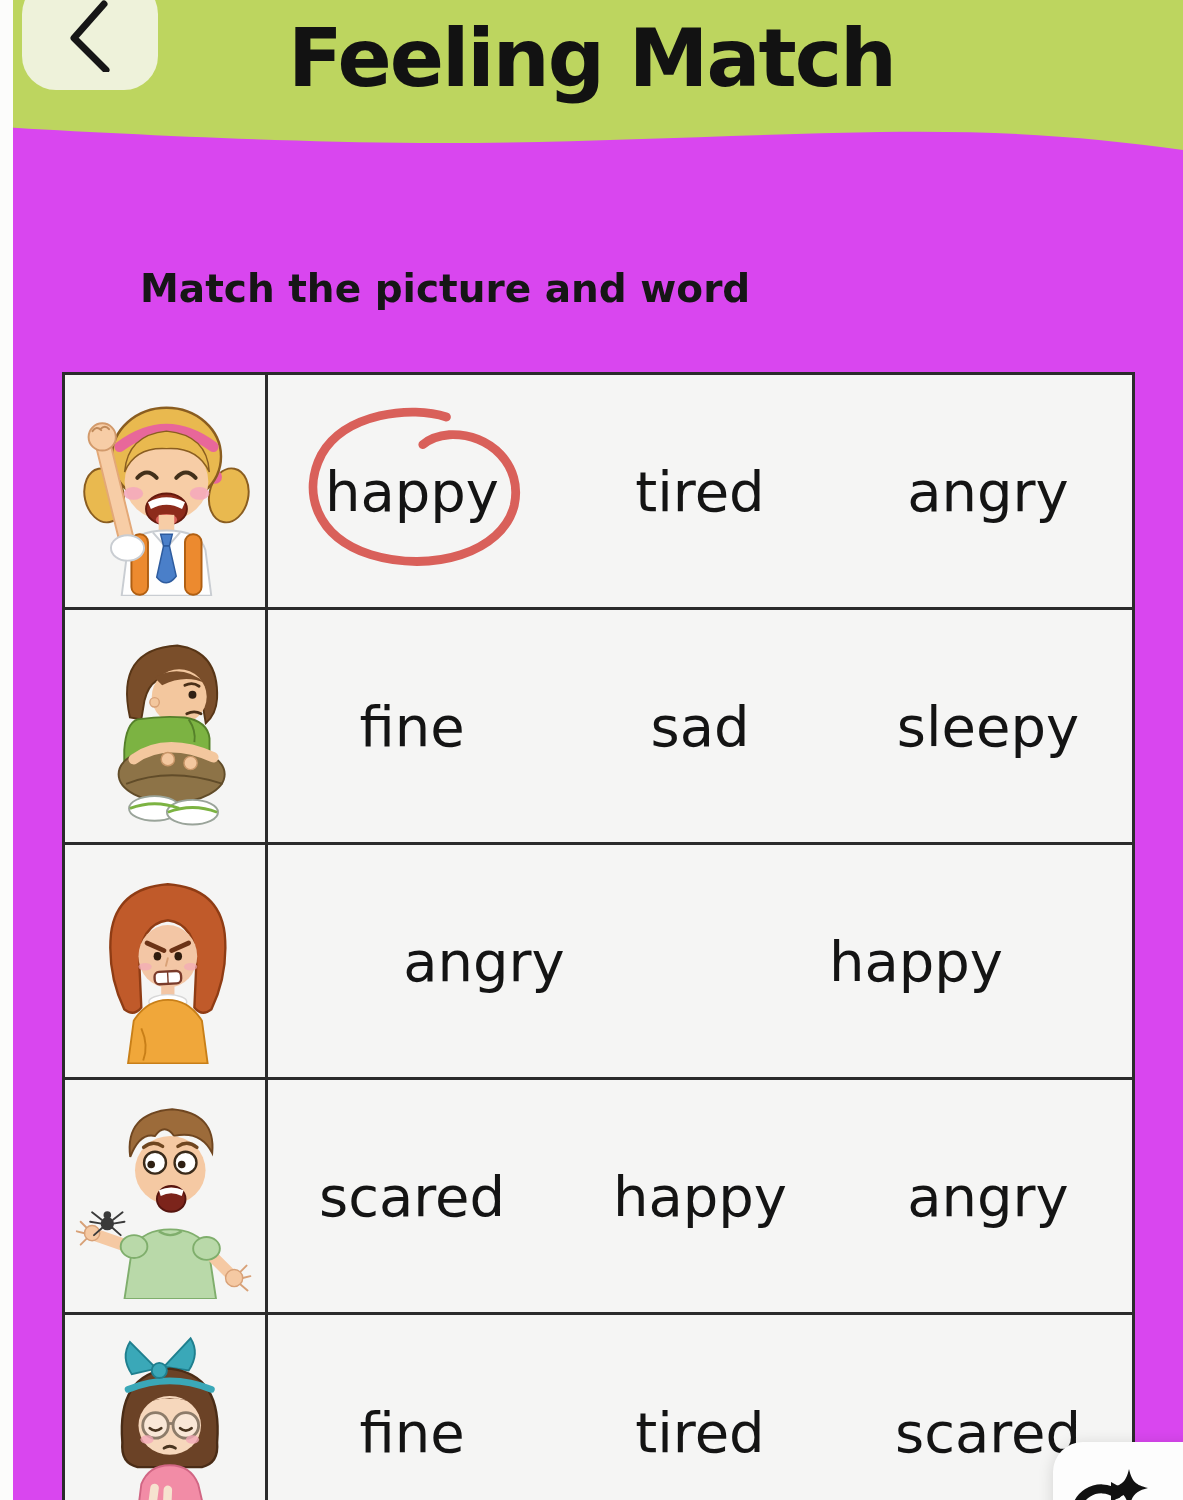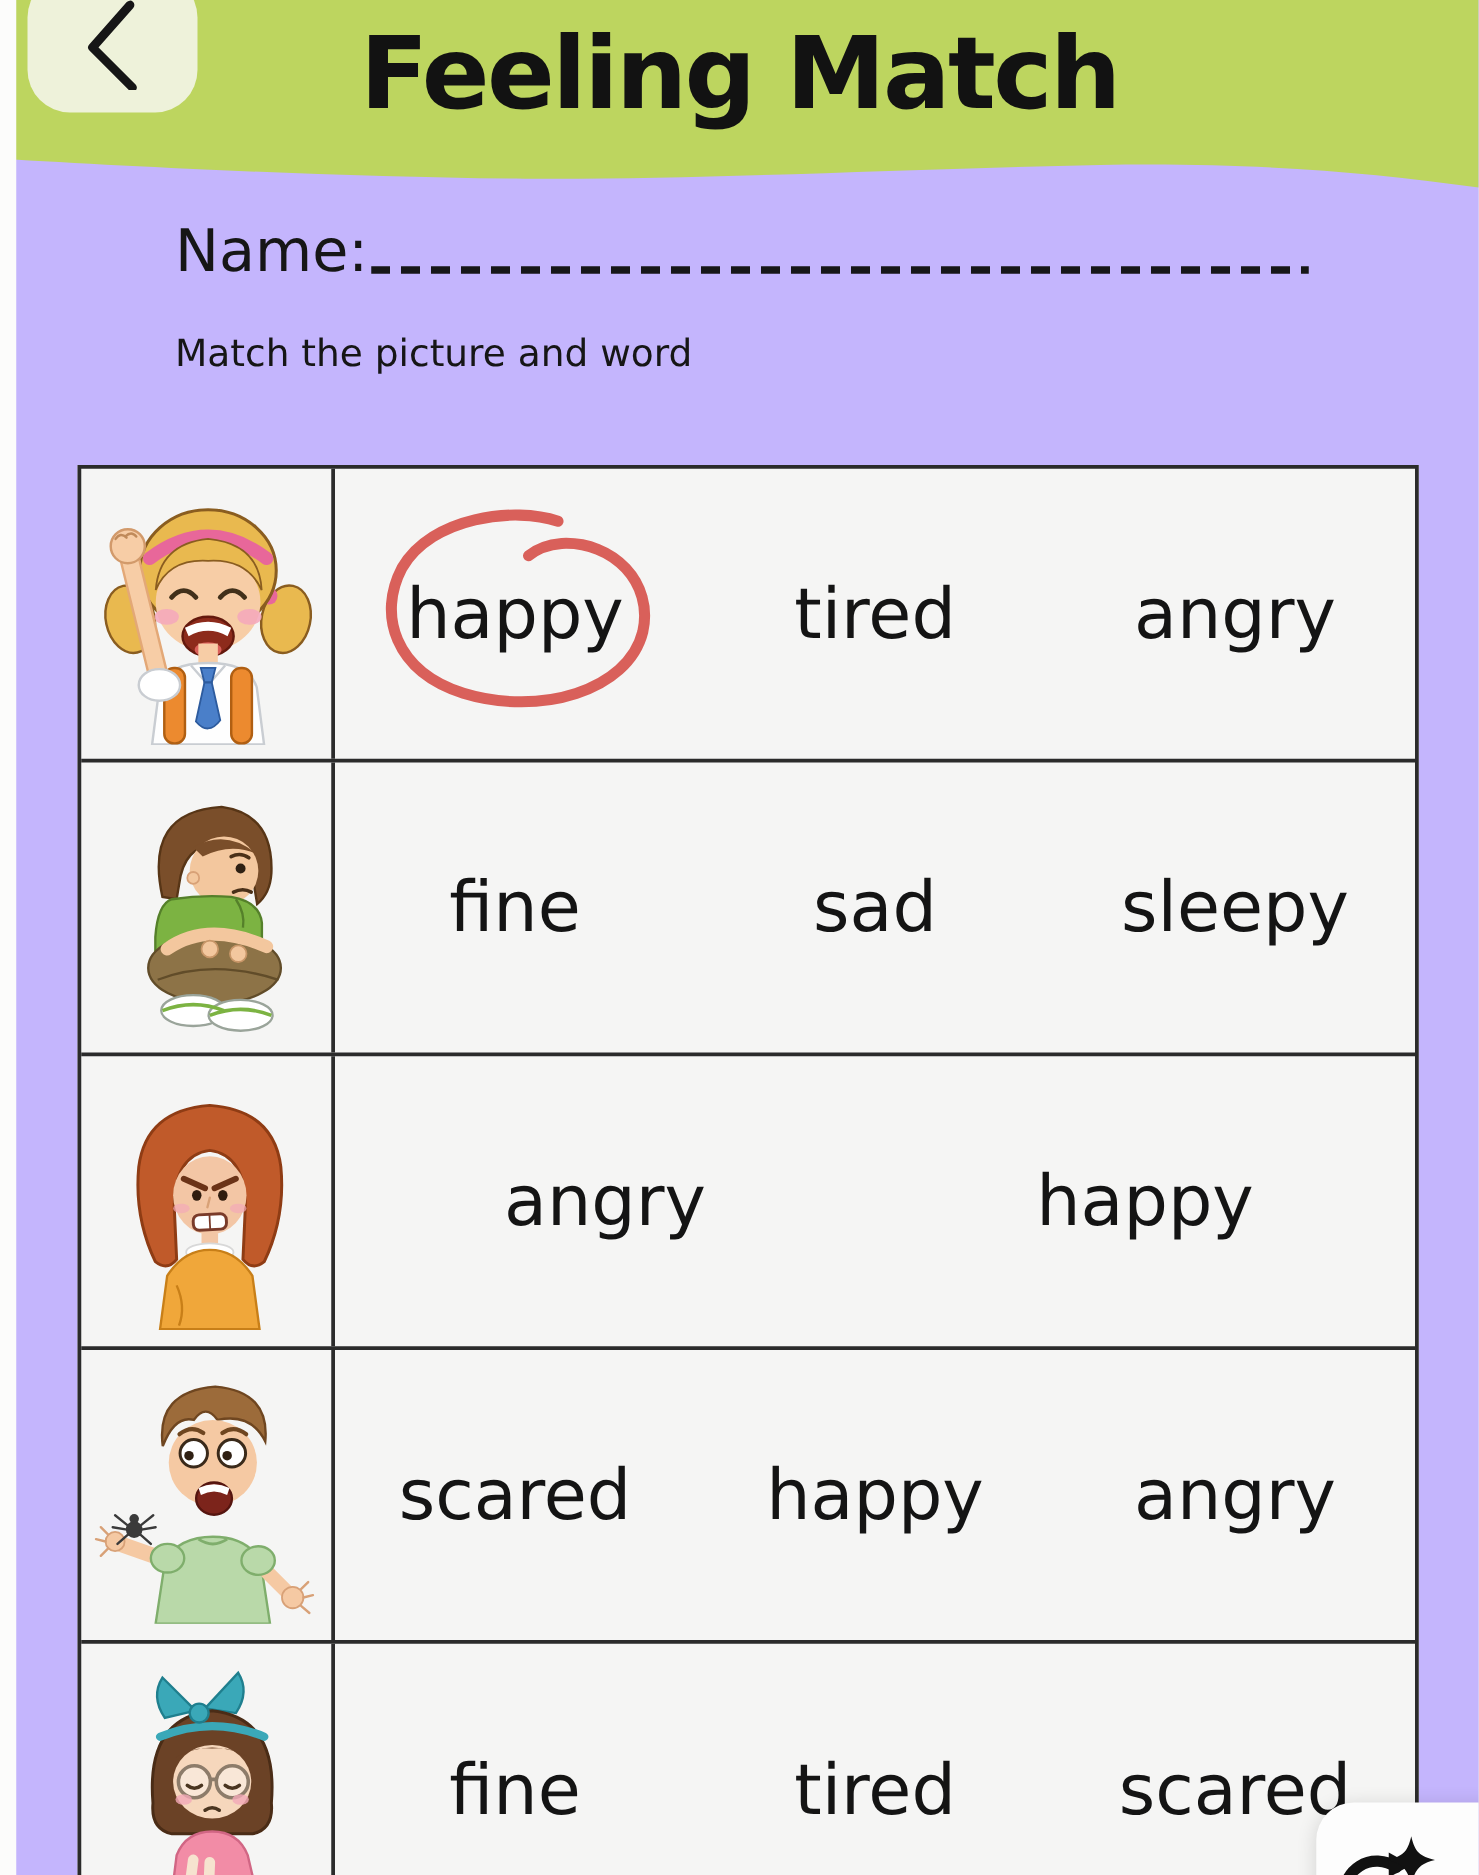--- a/index.html
+++ b/index.html
@@ -1,37 +1,37 @@
 <!DOCTYPE html>
 <html><head>
 <meta charset="utf-8">
 <style>
   html,body{margin:0;padding:0;background:#e8e8e8;}
   .page{
     position:relative;width:1183px;height:1500px;overflow:hidden;
-    background:#c4b5fd;font-family:"DejaVu Sans",sans-serif;color:#161616;
+    background:#d946ef;font-family:"DejaVu Sans",sans-serif;color:#161616;
   }
   .gutter{position:absolute;left:0;top:0;width:13px;height:100%;background:#fcfcfb;z-index:6;}
   .header-wave{position:absolute;left:0;top:0;width:1183px;height:160px;z-index:1;}
   .back-btn{
     position:absolute;left:22px;top:-20px;width:136px;height:110px;
     background:#eef2da;border-radius:34px;z-index:3;cursor:pointer;
   }
   .back-btn svg{position:absolute;left:36px;top:18px;}
   .title{
     position:absolute;left:0;top:12px;width:1183px;text-align:center;z-index:2;
     font-size:80px;font-weight:700;letter-spacing:-2px;color:#121212;
   }
   .name-row{position:absolute;left:140px;top:176px;display:flex;align-items:flex-end;z-index:2;}
   .name-label{font-size:47px;font-weight:500;line-height:1.1;}
   .name-line{
     width:750px;height:6px;margin-bottom:9px;margin-left:2px;
     background:repeating-linear-gradient(90deg,#171717 0 15px,transparent 15px 24px);
   }
-  .instruction{position:absolute;left:140px;top:266px;font-size:30px;font-weight:400;z-index:2;}
+  .instruction{position:absolute;left:140px;top:266px;font-size:39px;font-weight:700;z-index:2;}
   .sheet-table{
     position:absolute;left:62px;top:372px;width:1073px;height:1175px;
     border:3px solid #2b2b2b;box-sizing:border-box;background:#f5f5f4;z-index:2;
   }
   .sheet-row{display:flex;height:235px;border-bottom:3px solid #2b2b2b;box-sizing:border-box;}
   .sheet-row:last-child{border-bottom:none;}
   .pic-cell{
     width:203px;min-width:203px;border-right:3px solid #2b2b2b;box-sizing:border-box;
     display:flex;align-items:center;justify-content:center;
   }
@@ -60,24 +60,20 @@
   <div class="back-btn">
     <svg width="64" height="74" viewBox="0 0 64 74">
       <polyline points="46,6 16,40 48,72" fill="none" stroke="#161616" stroke-width="7" stroke-linecap="round" stroke-linejoin="round"></polyline>
     </svg>
   </div>
 
   <div class="title">Feeling Match</div>
 
   <div class="gutter"></div>
 
-  <div class="name-row">
-    <span class="name-label">Name:</span>
-    <span class="name-line"></span>
-  </div>
 
   <div class="instruction">Match the picture and word</div>
 
   <div class="sheet-table">
 
     <div class="sheet-row">
       <div class="pic-cell">
         <svg width="185" height="210" viewBox="0 0 190 215">
           <ellipse cx="32" cy="112" rx="20" ry="28" fill="#e9b94f" stroke="#8a5d20" stroke-width="2" transform="rotate(-12 32 112)"></ellipse>
           <ellipse cx="160" cy="112" rx="20" ry="28" fill="#e9b94f" stroke="#8a5d20" stroke-width="2" transform="rotate(12 160 112)"></ellipse>

